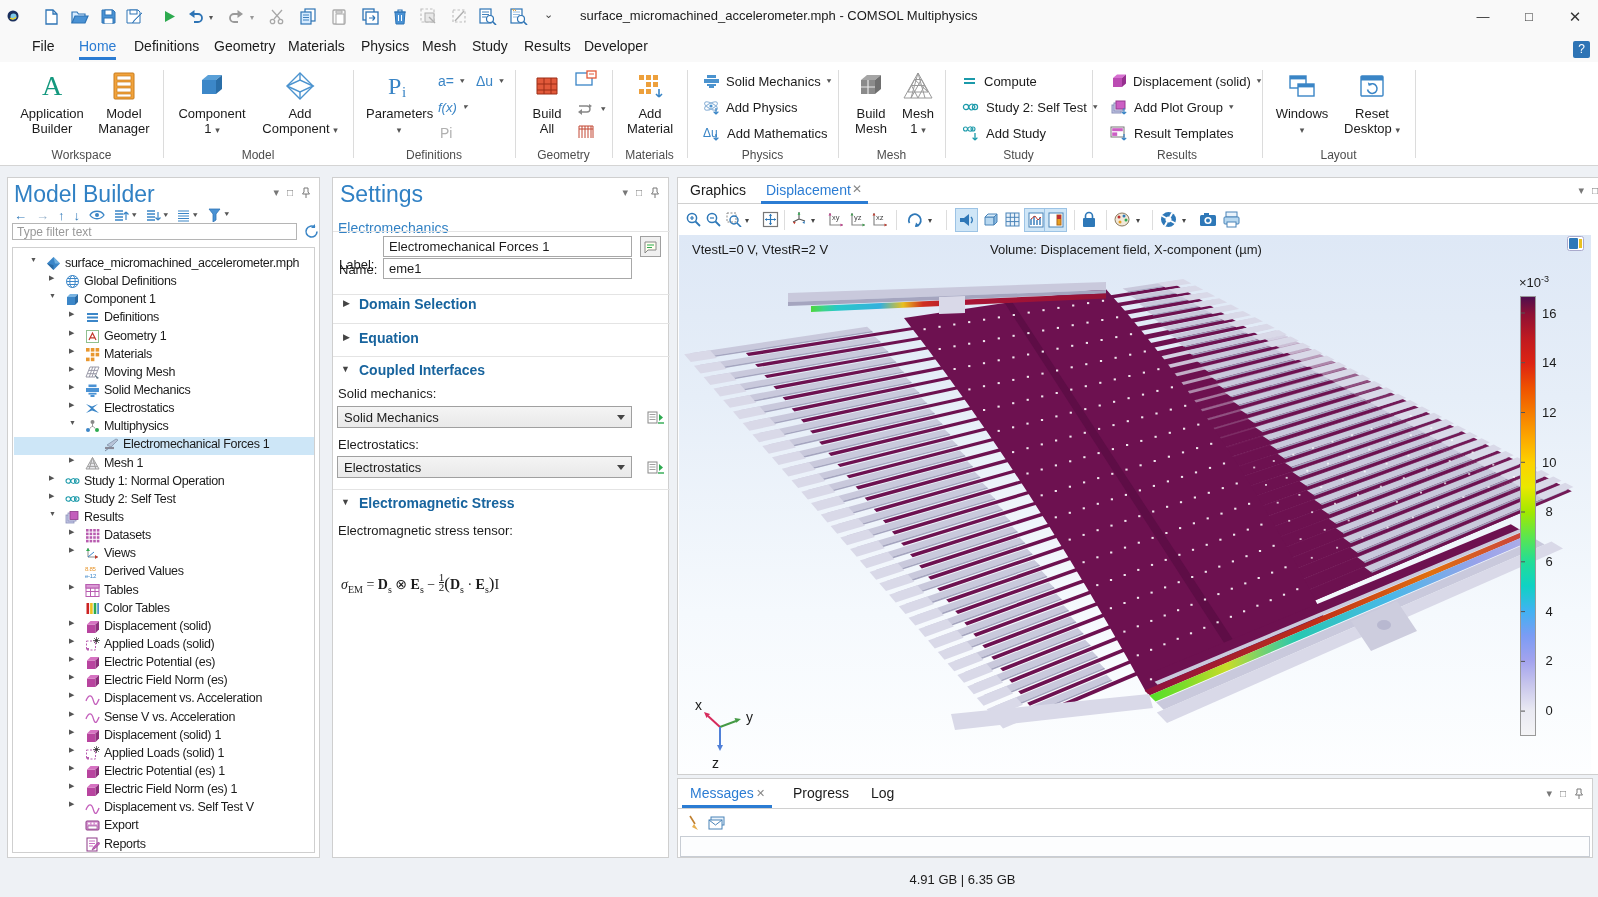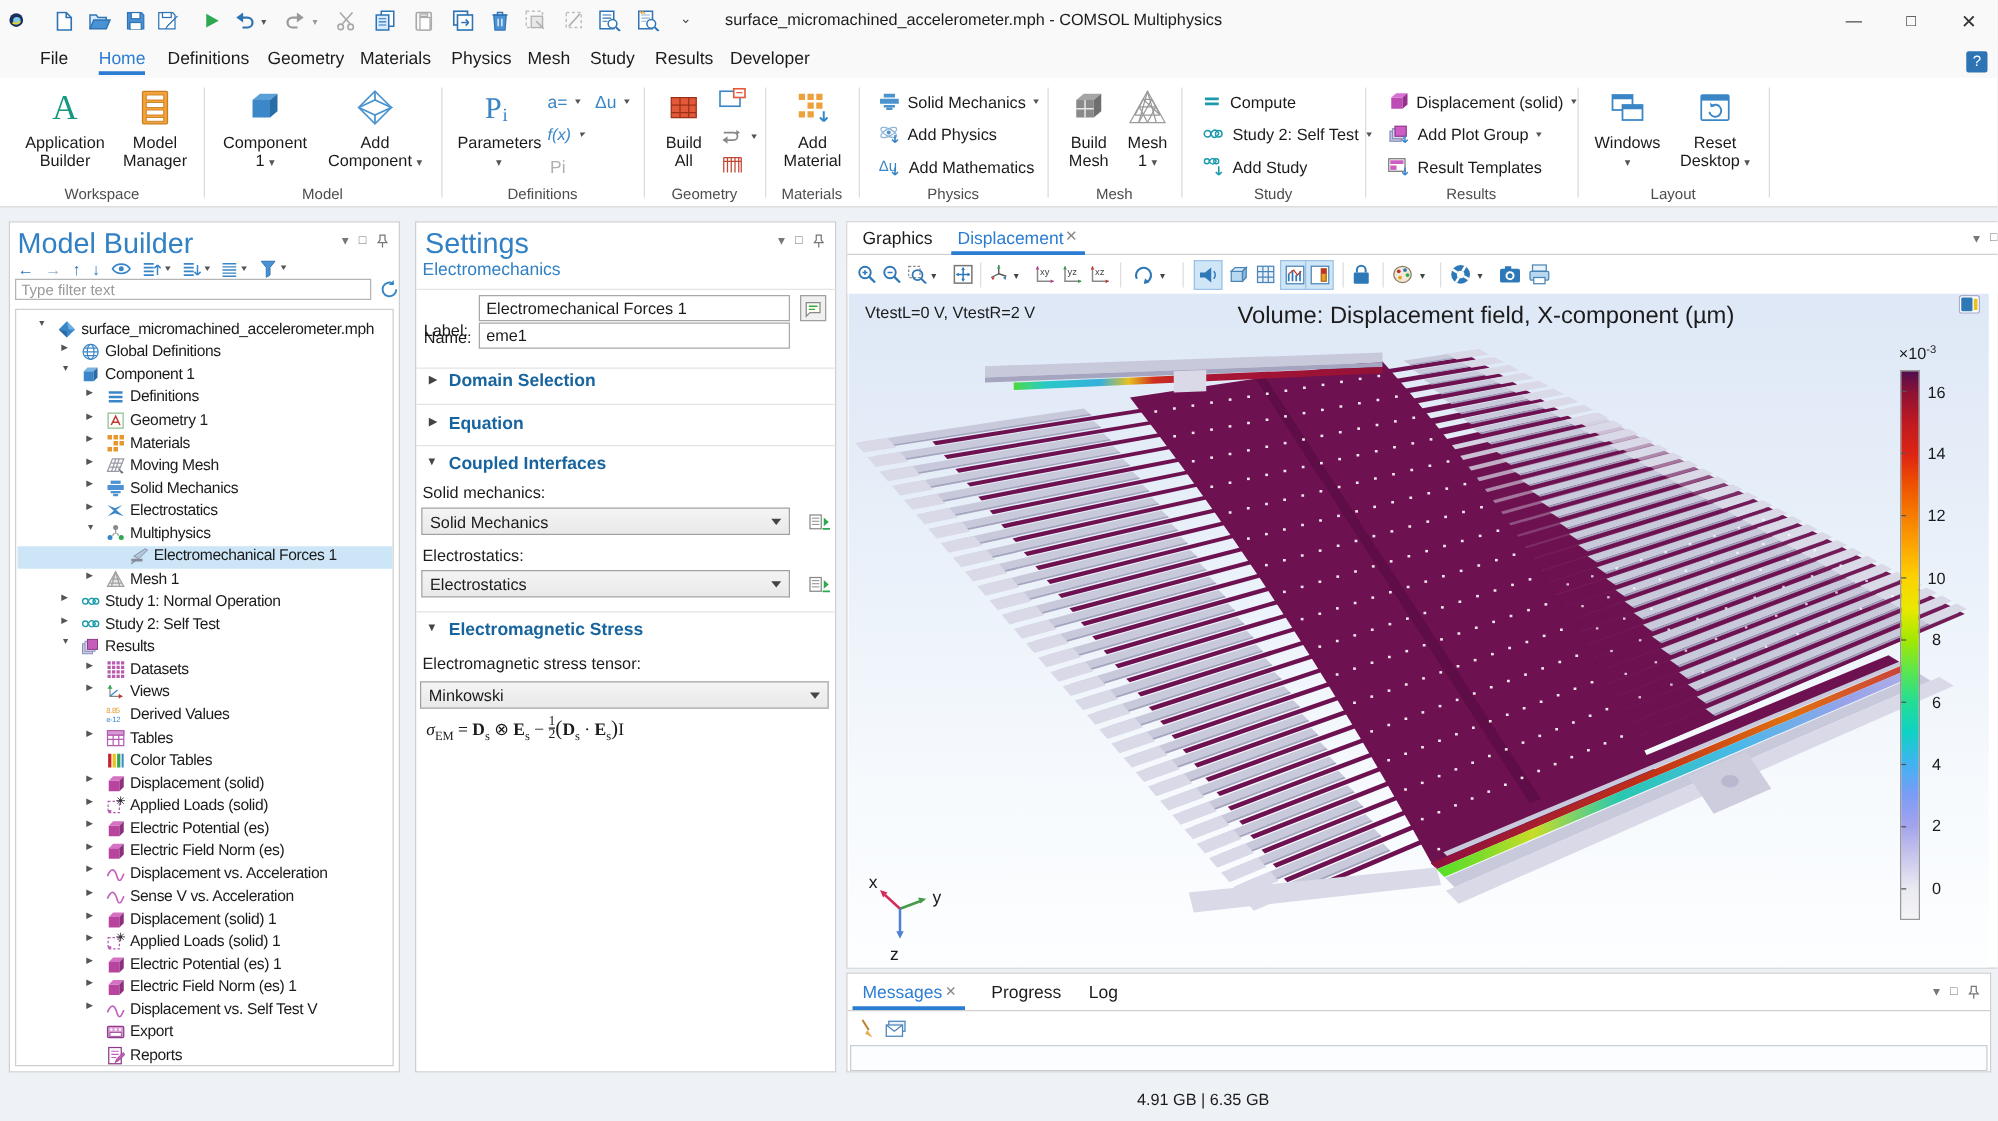--- a/index.html
+++ b/index.html
@@ -695,21 +695,21 @@
 </div>
 <div class="panel" id="setpanel">
  <div class="phead" style="position:absolute;left:7px;top:3px">Settings</div>
  <div class="winicons">
       <span>▾</span>
       <span style="font-size:10px">□</span>
       <svg width="10" height="12" viewBox="0 0 10 12">
         <path d="M3 1h4v4l1.5 2h-7L3 5zM5 7v4" stroke="#777" fill="none"></path>
       </svg>
     </div>
- <div style="position:absolute;left:5px;top:29px;font-size:14px;color:#3181c4">Electromechanics</div>
+ <div style="position:absolute;left:5px;top:42px;font-size:14px;color:#3181c4">Electromechanics</div>
  <div class="sline" style="top:53px"></div>
  <div class="slabel" style="position:absolute;left:6px;top:79px">Label:</div>
  <div class="sinput" style="left:50px;top:58px;width:249px">Electromechanical Forces 1</div>
  <div style="position:absolute;left:307px;top:58px;width:21px;height:21px;border:1px solid #a0a0a0;background:#f0f0f0">
       <svg width="19" height="19" viewBox="0 0 19 19">
         <path d="M4 5h11v8H7l-3 3z" fill="#fffef0" stroke="#888"></path>
         <path d="M6 8h7M6 10.5h5" stroke="#2daa4f" stroke-width="1.1"></path>
       </svg>
     </div>
  <div class="slabel" style="position:absolute;left:6px;top:84px">Name:</div>
@@ -736,21 +736,20 @@
  <svg style="position:absolute;left:314px;top:280px" width="18" height="18" viewBox="0 0 18 18">
       <rect x="1" y="4" width="9" height="11" fill="#fff" stroke="#888"></rect>
       <path d="M2.5 6.5h6M2.5 9h6M2.5 11.5h6" stroke="#888" stroke-width=".8"></path>
       <path d="M12 6l4 3.5-4 3.5z" fill="#2daa4f"></path>
       <path d="M11 15h6" stroke="#2daa4f" stroke-width="1.4"></path>
     </svg>
  <div class="sline" style="top:311px"></div>
  <div style="position:absolute;left:8px;top:319px;font-size:9px;color:#444">▼</div>
  <div class="sechead" style="position:absolute;left:26px;top:317px">Electromagnetic Stress</div>
  <div class="slabel" style="position:absolute;left:5px;top:345px">Electromagnetic stress tensor:</div>
- <div class="sdrop" style="left:3px;top:367px;width:327px">Minkowski<span class="dar"></span></div>
  <div style="position:absolute;left:8px;top:395px;font-size:14px;color:#1b1b1b;font-family:'Liberation Serif',serif"><i>σ</i><sub style="font-size:10px">EM</sub> = <b>D</b><sub style="font-size:10px">s</sub> ⊗ <b>E</b><sub style="font-size:10px">s</sub> − <span style="display:inline-block;vertical-align:-2px;text-align:center;line-height:9px;font-size:11px">1<br><span style="display:block;border-top:1px solid #1b1b1b">2</span></span><span style="font-size:17px">(</span><b>D</b><sub style="font-size:10px">s</sub> · <b>E</b><sub style="font-size:10px">s</sub><span style="font-size:17px">)</span>I</div>
 </div>
 <div class="panel" id="gpanel">
  <div id="gtabs">
    <span style="position:absolute;left:12px;top:4px;color:#1b1b1b">Graphics</span>
    <span style="position:absolute;left:88px;top:4px;color:#2b7cd3">Displacement</span>
    <span style="position:absolute;left:174px;top:4px;color:#888;font-size:12px">✕</span>
    <div style="position:absolute;left:83px;top:23px;width:107px;height:3px;background:#2b7cd3"></div>
    <div class="winicons" style="top:6px">
         <span>▾</span>
@@ -866,21 +865,21 @@
         <circle cx="9" cy="8.5" r="2" fill="#2e78b8"></circle>
       </svg>
   <svg class="abs" style="left:545px;top:6px" width="17" height="17" viewBox="0 0 17 17">
         <rect x="3" y="1" width="11" height="5" fill="#eaf3fb" stroke="#4a84b8"></rect>
         <rect x="1" y="6" width="15" height="7" rx="1" fill="#b8d8f0" stroke="#4a84b8"></rect>
         <rect x="4" y="11" width="9" height="5" fill="#fff" stroke="#4a84b8"></rect>
       </svg>
  </div>
  <div id="gcanvas">
   <div class="abs" style="left:13px;top:7px;font-size:13px;color:#1b1b1b">VtestL=0 V, VtestR=2 V</div>
-  <div class="abs" style="left:311px;top:7px;font-size:19px;color:#1b1b1b">Volume: Displacement field, X-component (µm)</div>
+  <div class="abs" style="left:311px;top:7px;font-size:13px;color:#1b1b1b">Volume: Displacement field, X-component (µm)</div>
   <svg class="abs" style="left:888px;top:1px" width="17" height="15" viewBox="0 0 17 15">
         <rect x="0.5" y="0.5" width="16" height="14" rx="2" fill="#fff" stroke="#aac"></rect>
         <rect x="2" y="2" width="9" height="11" rx="1" fill="#2e78b8"></rect>
         <path d="M12 3h3v9h-3z" fill="#e8c020"></path>
       </svg>
   <svg class="abs" style="left:0;top:0" width="914" height="541">
         <defs>
           <linearGradient id="rb1" x1="130" y1="0" x2="415" y2="0" gradientUnits="userSpaceOnUse">
             <stop offset="0" stop-color="#50d730"></stop>
             <stop offset="0.05" stop-color="#3dd489"></stop>

